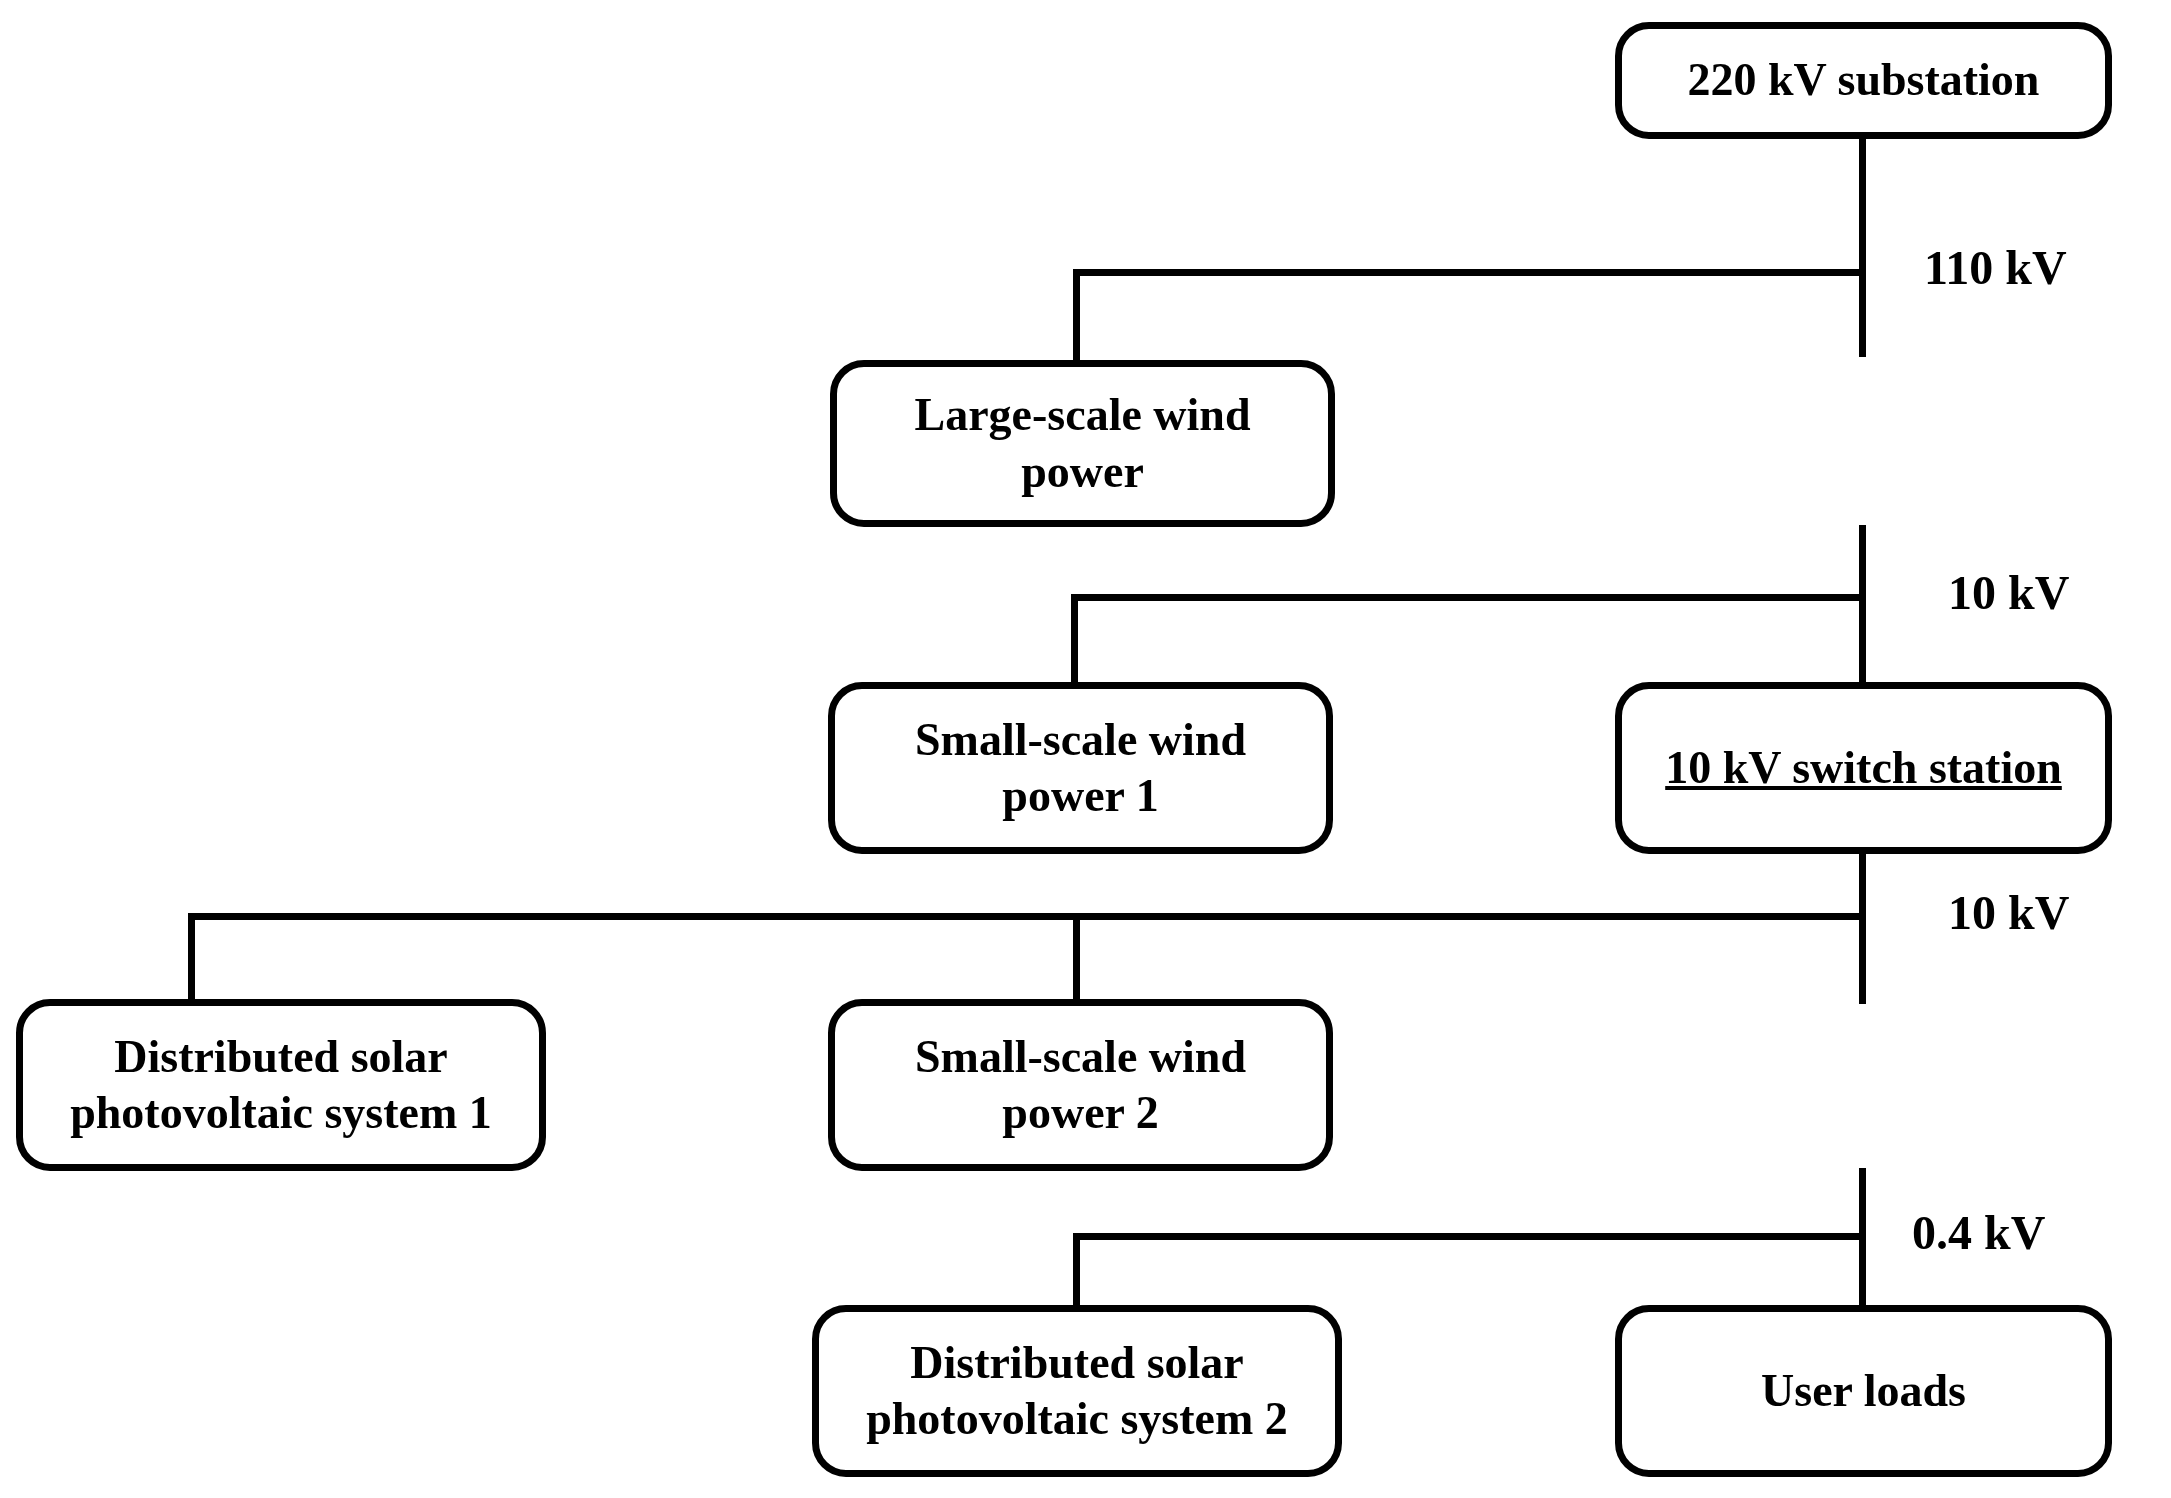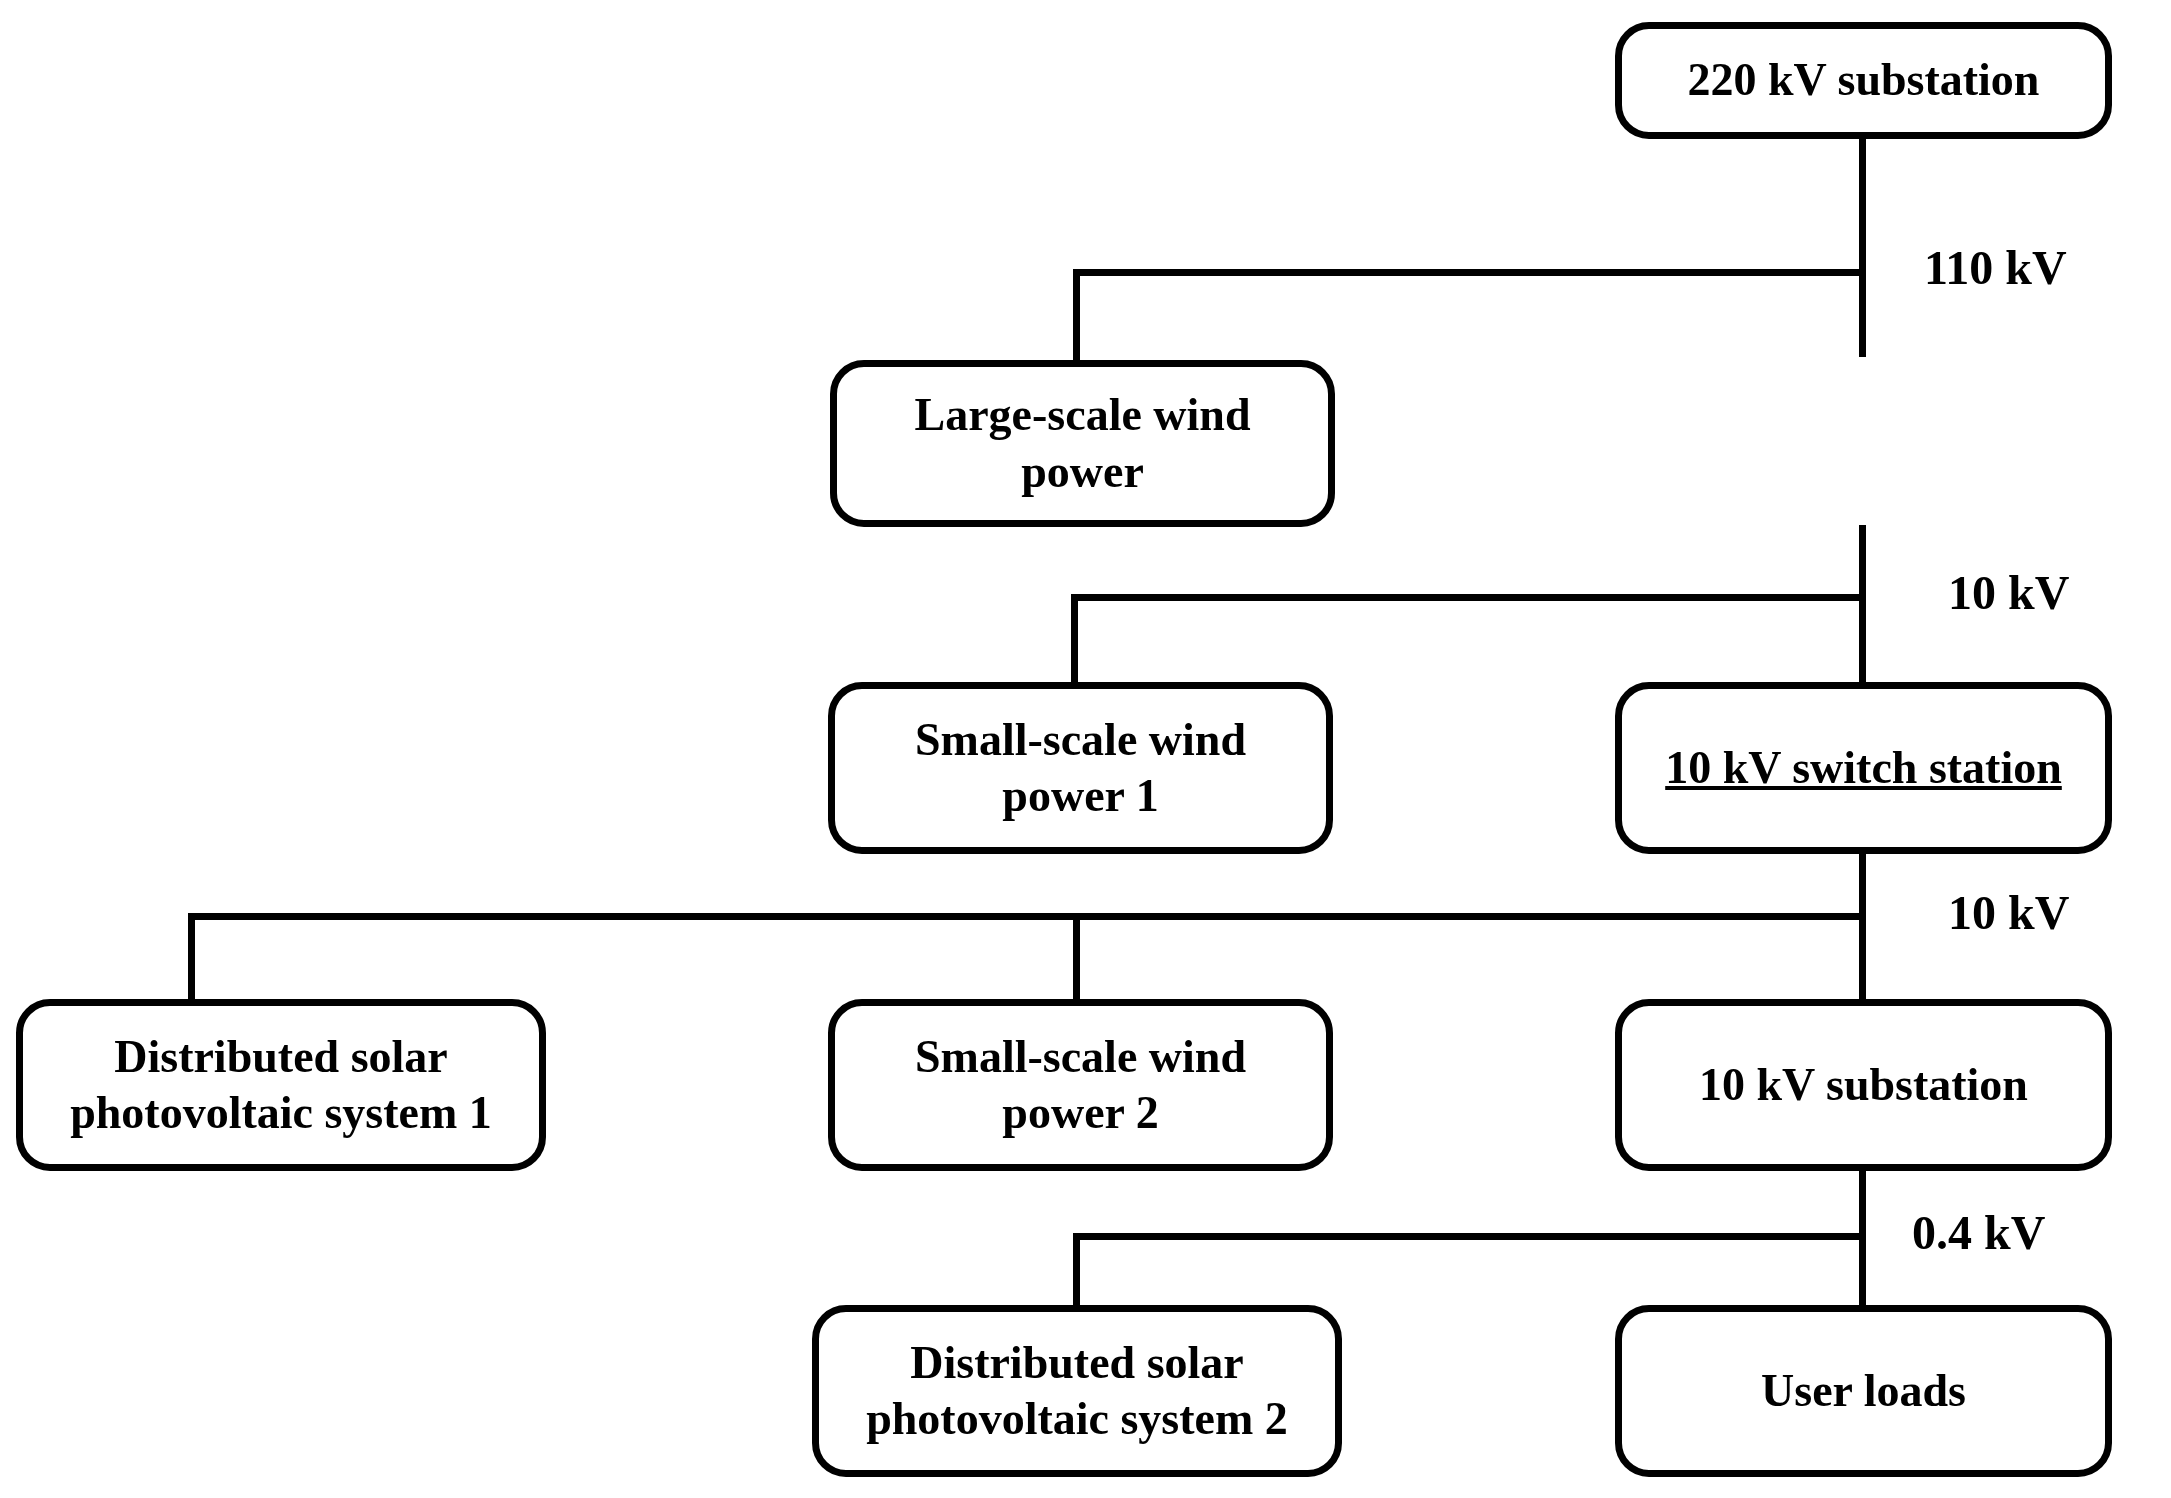--- a/index.html
+++ b/index.html
@@ -100,23 +100,20 @@
   <div class="node" style="left:16px; top:999px; width:530px; height:172px;">
     <span class="lbl">Distributed solar
 photovoltaic system 1</span>
   </div>
 
   <div class="node" style="left:828px; top:999px; width:505px; height:172px;">
     <span class="lbl">Small-scale wind
 power 2</span>
   </div>
 
-  <div class="node" style="left:1615px; top:999px; width:497px; height:172px;">
-    <span class="lbl">10 kV substation</span>
-  </div>
 
   <div class="node" style="left:812px; top:1305px; width:530px; height:172px;">
     <span class="lbl">Distributed solar
 photovoltaic system 2</span>
   </div>
 
   <div class="node" style="left:1615px; top:1305px; width:497px; height:172px;">
     <span class="lbl">User loads</span>
   </div>
 

